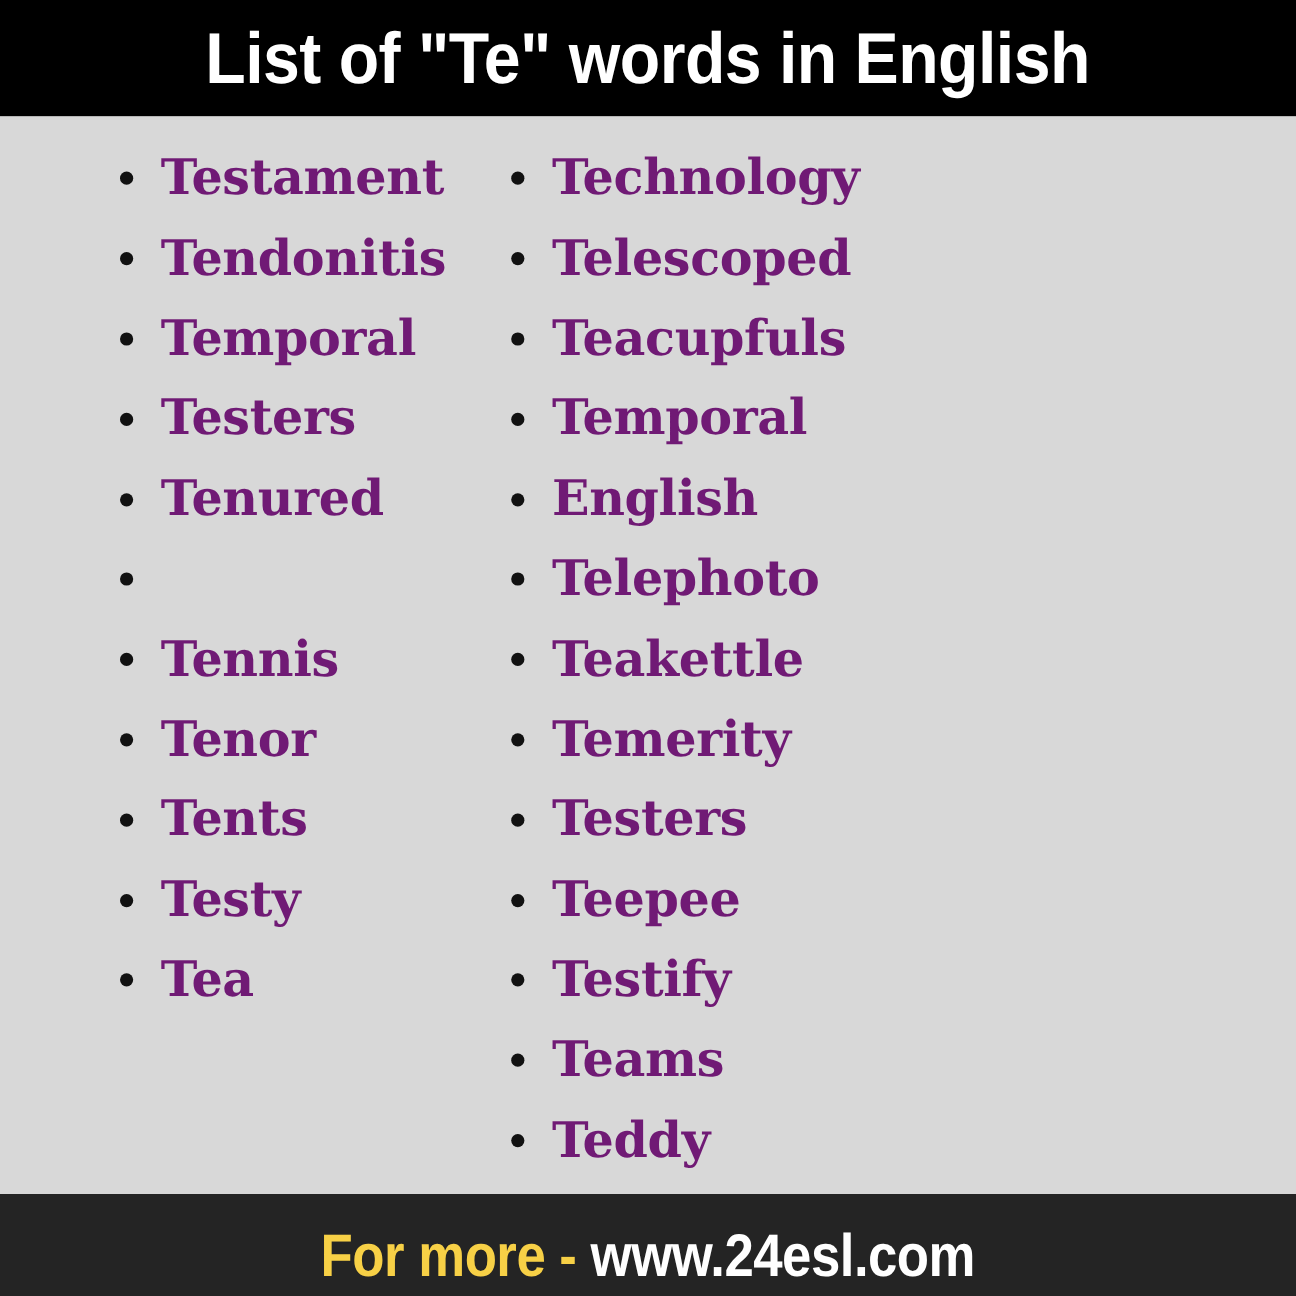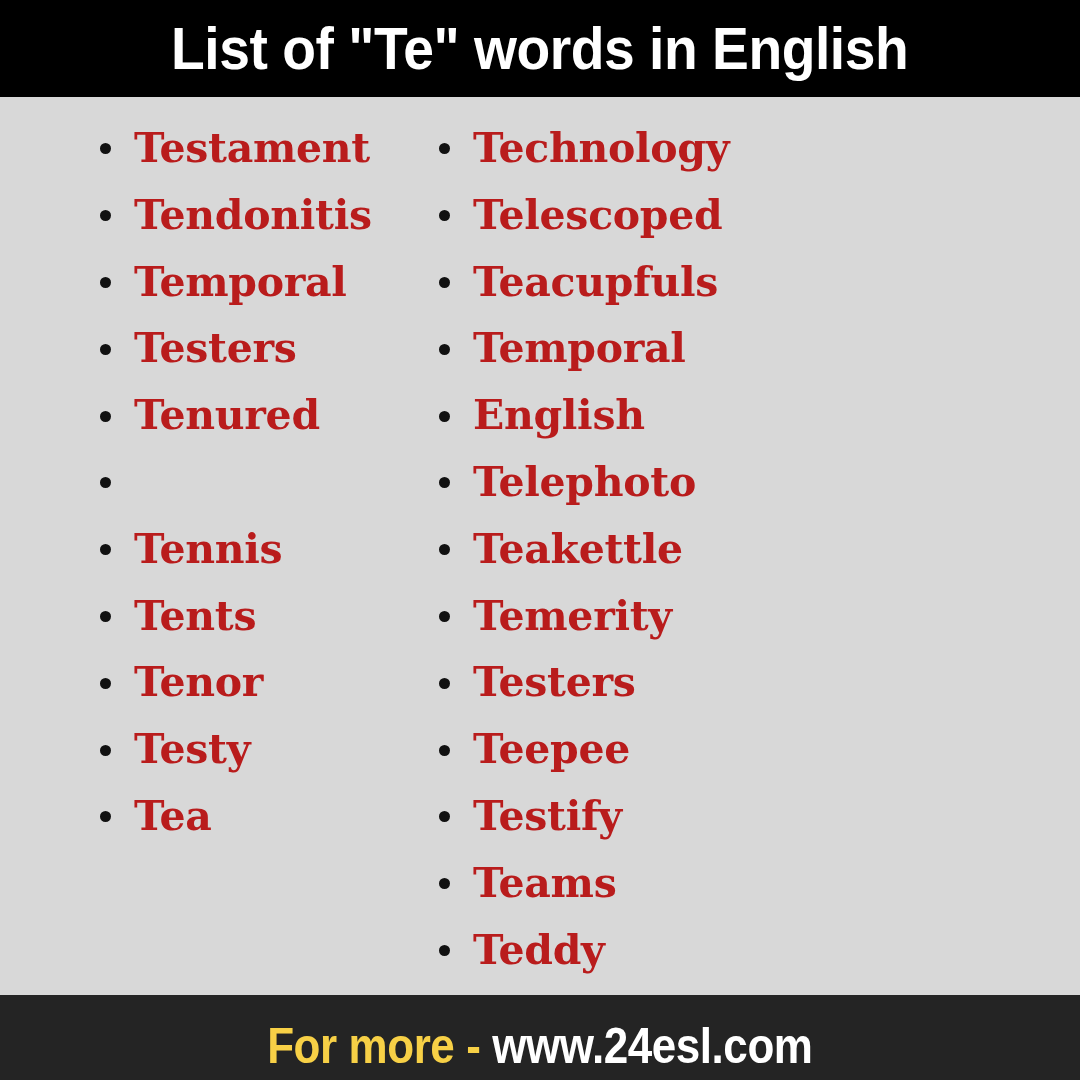--- a/index.html
+++ b/index.html
@@ -76,21 +76,21 @@
     height: 880px;
   }
   .word-column {
     position: absolute;
     top: 0;
     width: 330px;
     padding: 0;
     margin: 0;
   }
   .word-column.col-1 { left: 46px; }
-  .word-column.col-2 { left: 401px; }
+  .word-column.col-2 { left: 388px; }
   .word-column.col-3 { left: 753px; }
 
   .word-item {
     position: relative;
     height: 66.8px;
     line-height: 66.8px;
     padding-left: 42px;
     white-space: nowrap;
   }
   .bullet-dot {
@@ -100,21 +100,21 @@
     width: 11px;
     height: 11px;
     margin-top: -5px;
     border-radius: 50%;
     background: #111111;
   }
   .word-text {
     font-family: "DejaVu Serif", "Liberation Serif", serif;
     font-weight: bold;
     font-size: 41px;
-    color: #b91c1c;
+    color: #701a75;
     letter-spacing: -0.3px;
   }
 
   
   .footer-bar {
     flex: 0 0 auto;
     height: 102px;
     background: #242424;
     display: flex;
     align-items: center;
@@ -169,25 +169,25 @@
         </li>
         <li class="word-item">
           <span class="bullet-dot"></span>
         </li>
         <li class="word-item">
           <span class="bullet-dot"></span>
           <span class="word-text">Tennis</span>
         </li>
         <li class="word-item">
           <span class="bullet-dot"></span>
+          <span class="word-text">Tenor</span>
+        </li>
+        <li class="word-item">
+          <span class="bullet-dot"></span>
           <span class="word-text">Tents</span>
-        </li>
-        <li class="word-item">
-          <span class="bullet-dot"></span>
-          <span class="word-text">Tenor</span>
         </li>
         <li class="word-item">
           <span class="bullet-dot"></span>
           <span class="word-text">Testy</span>
         </li>
         <li class="word-item">
           <span class="bullet-dot"></span>
           <span class="word-text">Tea</span>
         </li>
       </ul>

